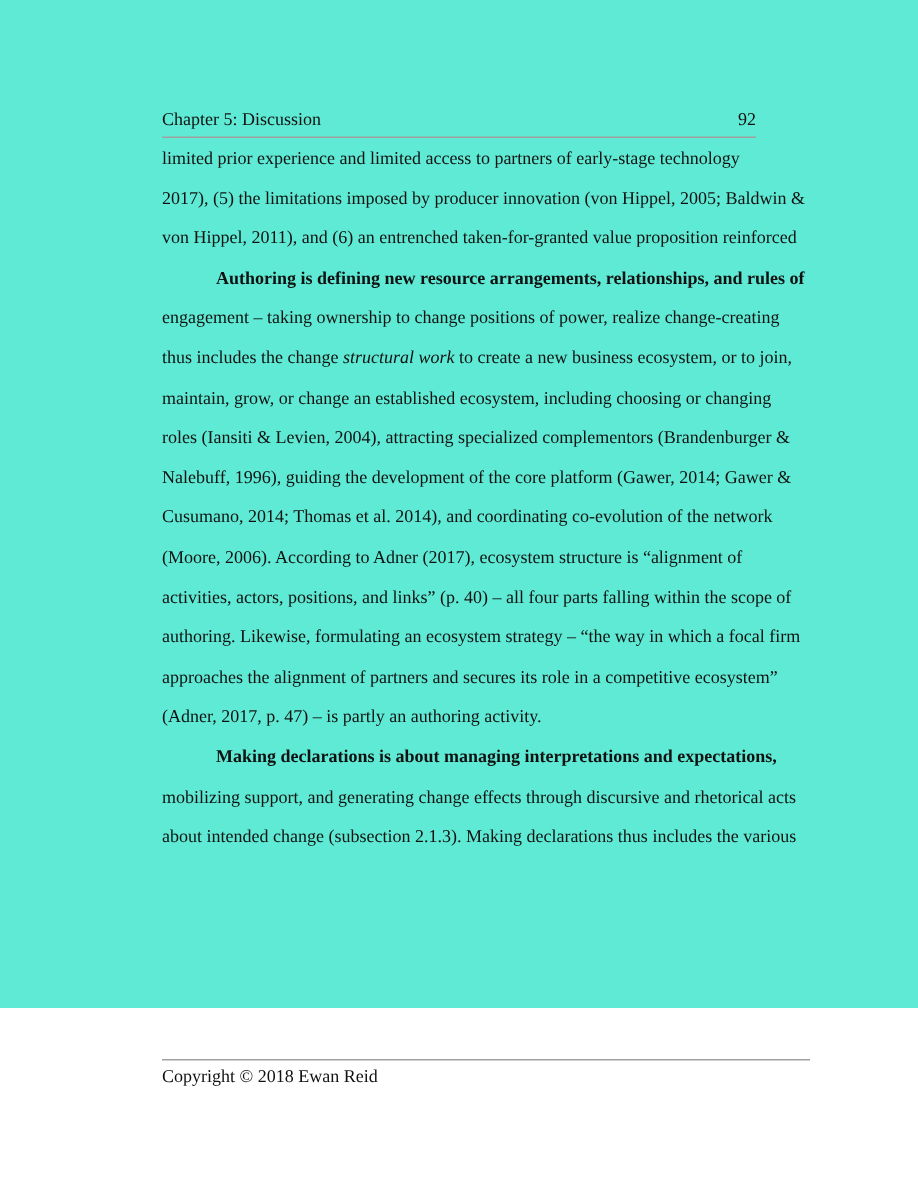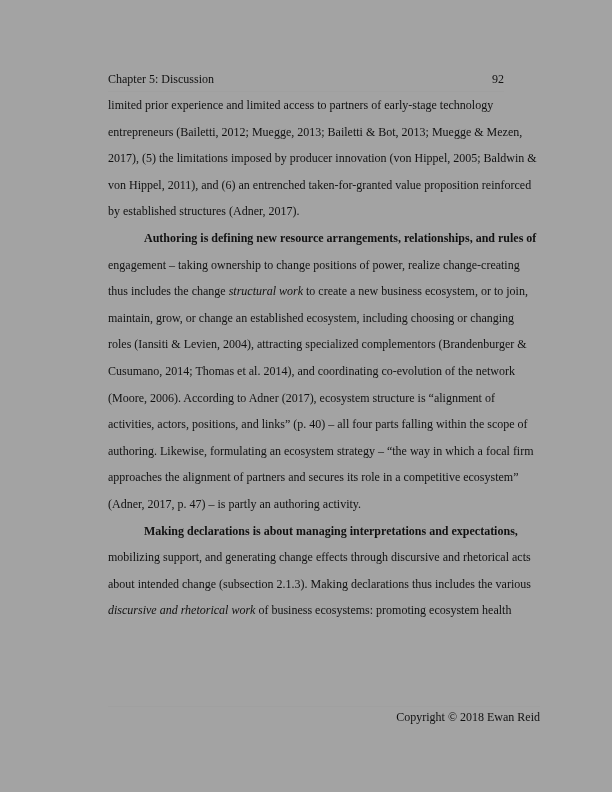--- a/index.html
+++ b/index.html
@@ -1,61 +1,59 @@
 <!DOCTYPE html>
 <html><head>
 <meta charset="utf-8">
 <style>
   html, body { margin: 0; padding: 0; background: #ffffff; }
   body { width: 612px; height: 792px; position: relative; overflow: hidden;
          font-family: "Liberation Serif", "DejaVu Serif", serif; color: #111; }
-  .page { position: absolute; left: 0; top: 0; width: 612px; height: 792px; background: #a3a3a3; }
+  .page { position: absolute; left: 0; top: 0; width: 612px; height: 672px; background: #5eead4; }
   .header { position: absolute; left: 108px; top: 70px; width: 396px; height: 18px;
             font-size: 12px; line-height: 18px; }
   .header .title { position: absolute; left: 0; top: 0; }
   .header .pageno { position: absolute; right: 0; top: 0; }
   .rule-top { position: absolute; left: 108px; top: 91px; width: 396px; height: 0;
               border-top: 1px solid #a0a0a0; }
   .body { position: absolute; left: 108px; top: 95px; width: 400px; font-size: 12px; }
   .line { height: 26.6px; line-height: 20px; white-space: nowrap; }
   .indent { padding-left: 36px; font-weight: bold; }
   em { font-style: italic; margin-top: 24px; }
   .rule-bottom { position: absolute; left: 108px; top: 706px; width: 432px; height: 0;
                  border-top: 1px solid #a0a0a0; }
-  .footer { position: absolute; left: 108px; top: 708px; width: 432px; text-align: right;
+  .footer { position: absolute; left: 108px; top: 708px; width: 432px; text-align: left;
             font-size: 12px; line-height: 18px; }
 </style>
 </head>
 <body>
 
 <div class="page">
   <div class="header">
     <span class="title">Chapter 5: Discussion</span>
     <span class="pageno">92</span>
   </div>
   <div class="rule-top"></div>
 
   <div class="body">
     <div class="line">limited prior experience and limited access to partners of early-stage technology</div>
-    <div class="line">entrepreneurs (Bailetti, 2012; Muegge, 2013; Bailetti &amp; Bot, 2013; Muegge &amp; Mezen,</div>
     <div class="line">2017), (5) the limitations imposed by producer innovation (von Hippel, 2005; Baldwin &amp;</div>
     <div class="line">von Hippel, 2011), and (6) an entrenched taken-for-granted value proposition reinforced</div>
-    <div class="line">by established structures (Adner, 2017).</div>
     <div class="line indent">Authoring is defining new resource arrangements, relationships, and rules of</div>
     <div class="line">engagement – taking ownership to change positions of power, realize change-creating</div>
     <div class="line"><span>thus includes the change </span><em>structural work</em><span> to create a new business ecosystem, or to join,</span></div>
     <div class="line">maintain, grow, or change an established ecosystem, including choosing or changing</div>
     <div class="line">roles (Iansiti &amp; Levien, 2004), attracting specialized complementors (Brandenburger &amp;</div>
+    <div class="line">Nalebuff, 1996), guiding the development of the core platform (Gawer, 2014; Gawer &amp;</div>
     <div class="line">Cusumano, 2014; Thomas et al. 2014), and coordinating co-evolution of the network</div>
     <div class="line">(Moore, 2006).  According to Adner (2017), ecosystem structure is “alignment of</div>
     <div class="line">activities, actors, positions, and links” (p. 40) – all four parts falling within the scope of</div>
     <div class="line">authoring.  Likewise, formulating an ecosystem strategy – “the way in which a focal firm</div>
     <div class="line">approaches the alignment of partners and secures its role in a competitive ecosystem”</div>
     <div class="line">(Adner, 2017, p. 47) – is partly an authoring activity.</div>
     <div class="line indent">Making declarations is about managing interpretations and expectations,</div>
     <div class="line">mobilizing support, and generating change effects through discursive and rhetorical acts</div>
     <div class="line">about intended change (subsection 2.1.3).  Making declarations thus includes the various</div>
-    <div class="line"><span></span><em>discursive and rhetorical work</em><span> of business ecosystems: promoting ecosystem health</span></div>
   </div>
 
   <div class="rule-bottom"></div>
   <div class="footer">Copyright © 2018 Ewan Reid</div>
 </div>
 
 </body></html>

